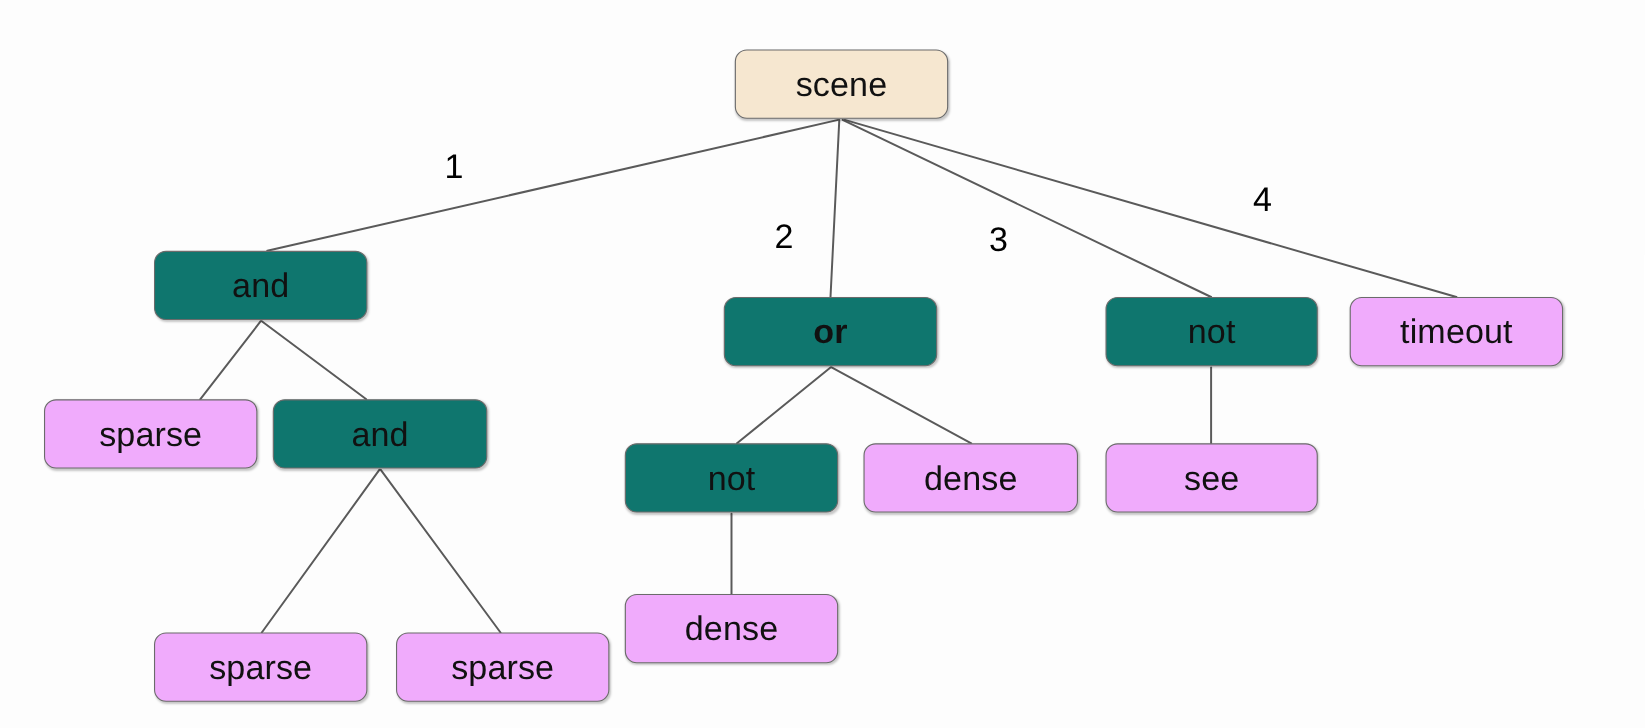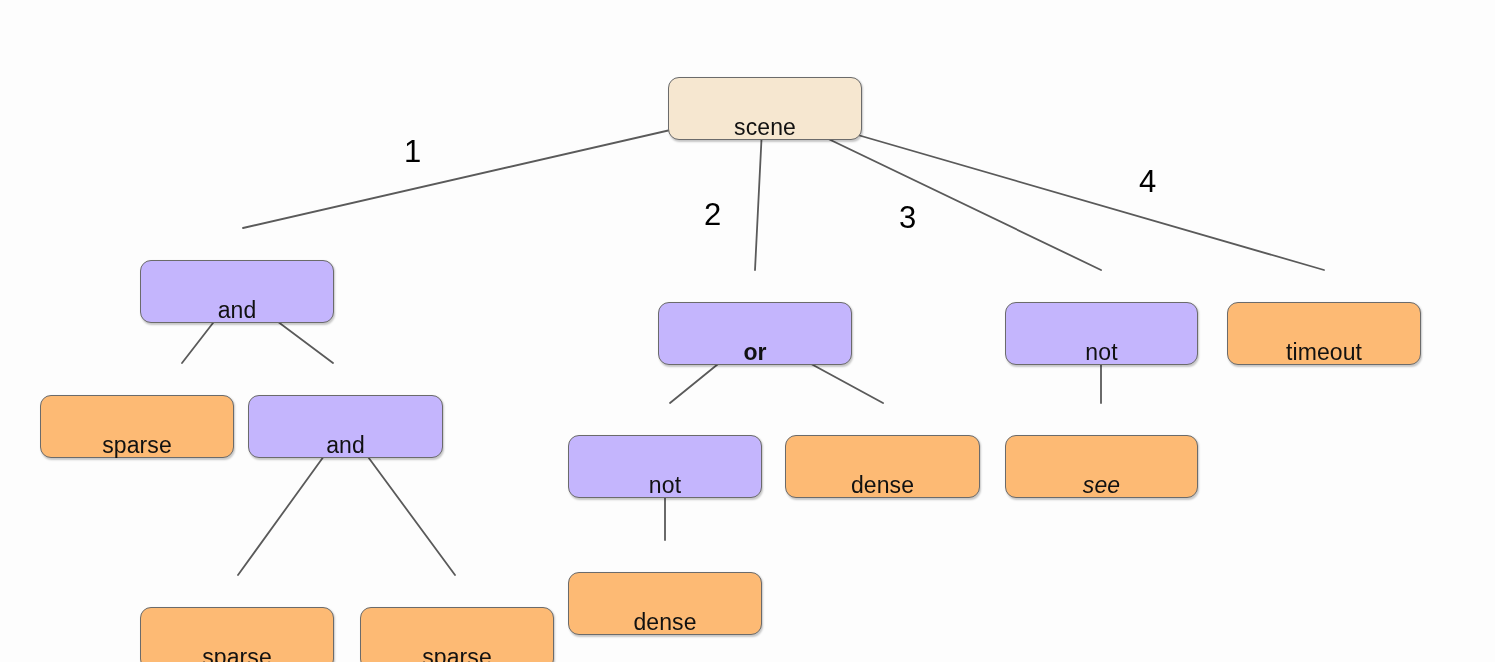--- a/index.html
+++ b/index.html
@@ -25,34 +25,33 @@
     width: 1495px;
     height: 662px;
     pointer-events: none;
   }
   .node {
     position: absolute;
     box-sizing: border-box;
     border: 1.6px solid #6b6b6b;
     border-radius: 11px;
     display: flex;
-    align-items: flex-end;
+    align-items: center;
     justify-content: center;
     font-family: "Liberation Sans", sans-serif;
-    font-size: 23px;
+    font-size: 31px;
     line-height: 1;
     color: #111111;
     letter-spacing: 0.1px;
     box-shadow: 1px 1.5px 2px rgba(0,0,0,0.22);
     user-select: none;
-    margin-top: 32px;
   }
   .node-root   { background: #f6e7d0; }
-  .node-op     { background: #c4b5fd; }
-  .node-leaf   { background: #fdba74; }
+  .node-op     { background: #0f766e; }
+  .node-leaf   { background: #f0abfc; }
   .edge-label {
     position: absolute;
     font-family: "Liberation Sans", sans-serif;
     font-size: 31px;
     line-height: 1;
     color: #000000;
     user-select: none;
     white-space: nowrap;
   }
 </style>
@@ -101,21 +100,21 @@
       </div>
       <div class="node node-leaf" style="left: 785px; top: 403px; width: 195px; height: 63px;">
         <span>dense</span>
       </div>
       <div class="node node-leaf" style="left: 568px; top: 540px; width: 194px; height: 63px;">
         <span>dense</span>
       </div>
       <div class="node node-op" style="left: 1005px; top: 270px; width: 193px; height: 63px;">
         <span>not</span>
       </div>
-      <div class="node node-leaf" style="left: 1005px; top: 403px; width: 193px; height: 63px; font-style: italic;">
+      <div class="node node-leaf" style="left: 1005px; top: 403px; width: 193px; height: 63px;">
         <span>see</span>
       </div>
       <div class="node node-leaf" style="left: 1227px; top: 270px; width: 194px; height: 63px;">
         <span>timeout</span>
       </div>
     </div>
   <div id="label-layer">
       <div class="edge-label" style="left: 404px; top: 136px;">1</div>
       <div class="edge-label" style="left: 704px; top: 199px;">2</div>
       <div class="edge-label" style="left: 899px; top: 202px;">3</div>

